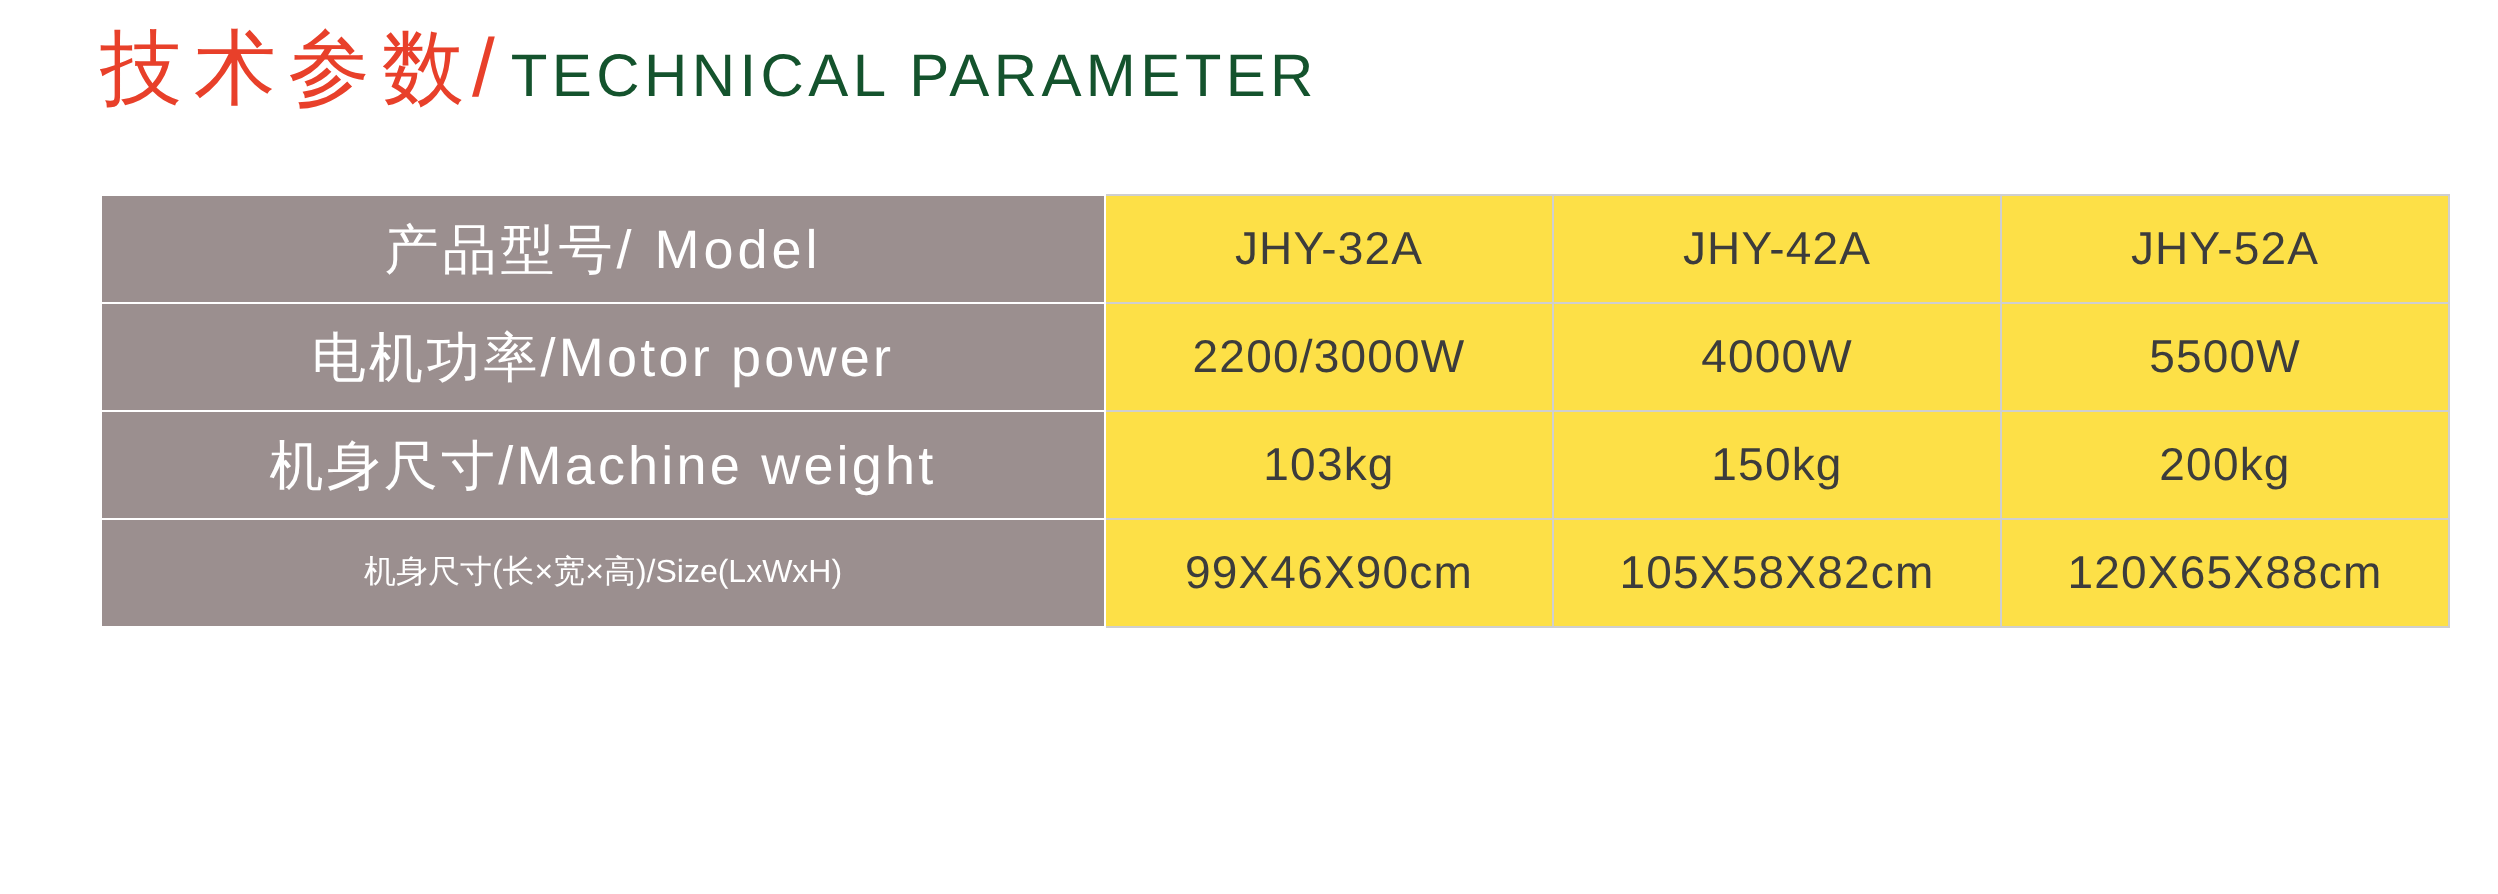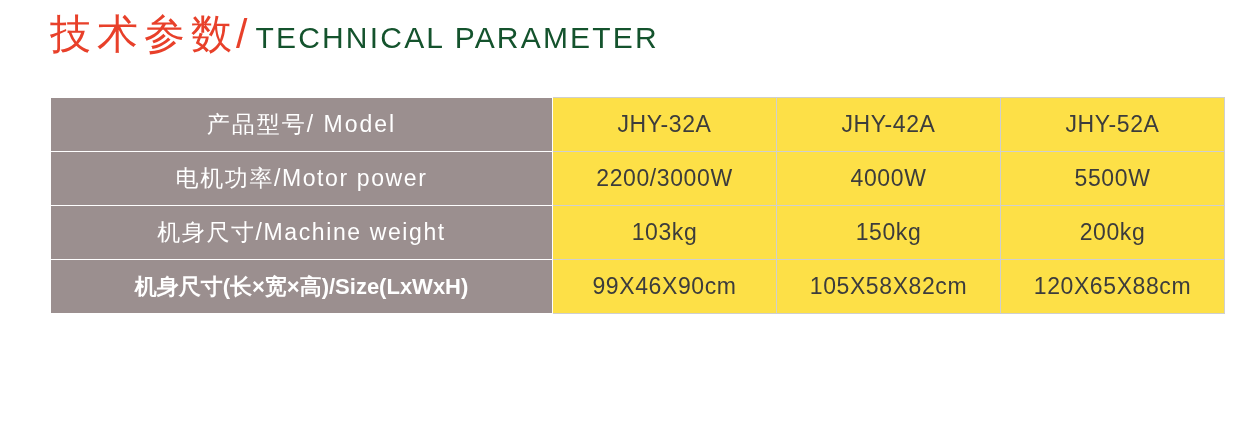--- a/index.html
+++ b/index.html
@@ -60,21 +60,21 @@
     border-collapse: collapse;
     table-layout: fixed;
   }
   .param-table td {
     border: 1px solid #ffffff;
     background: #9b8f8f;
     color: #ffffff;
     text-align: center;
     vertical-align: middle;
     height: 53px;
-    font-size: 23px;
+    font-size: 27px;
     letter-spacing: 1.6px;
     font-weight: 400;
     padding: 0 2px;
     overflow: hidden;
     white-space: nowrap;
   }
   .param-table tr td:first-child {
     width: 497px;
   }
   .param-table tr td.value-cell {
@@ -87,22 +87,21 @@
     letter-spacing: 0.6px;
   }
   .param-table tr:first-child td.value-cell {
     border-top: 1px solid #cfcfcf;
   }
   .param-table tr:first-child td.label-cell {
     letter-spacing: 2px;
   }
   .param-table tr:last-child td.label-cell {
     letter-spacing: 0px;
-    font-size: 22px;
-    font-weight: bold;
+    font-size: 16px;
   }
   .param-table td.tight {
     letter-spacing: 0px;
     font-size: 22px;
   }
 </style>
 </head>
 <body>
 
 <div class="page">

